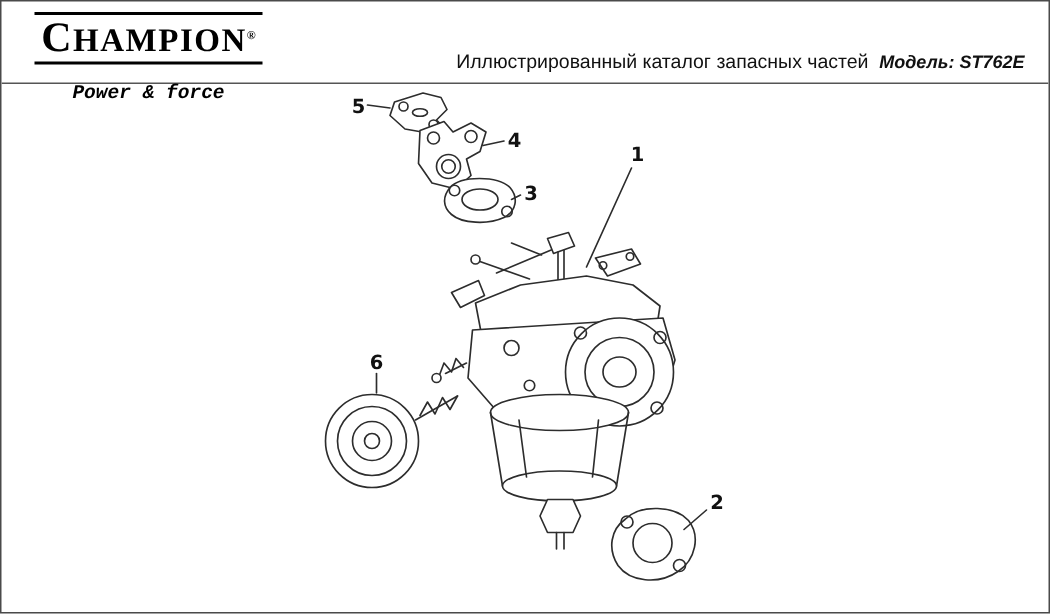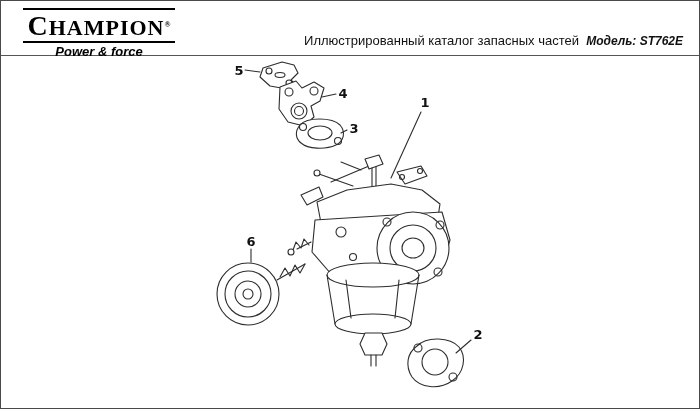--- a/index.html
+++ b/index.html
@@ -42,25 +42,25 @@
     letter-spacing:1px;
     white-space:nowrap;
   }
   .logo-word::first-letter { font-size:28px; }
   .logo-word sup {
     font-size:8px;
     vertical-align:super;
     letter-spacing:0;
   }
   .logo-tagline {
-    font-family:Liberation Sans, sans-serif;
+    font-family:Liberation Mono, monospace;
     font-style:italic;
     font-weight:700;
     font-size:13px;
-    margin-top:1px;
+    margin-top:11px;
   }
   .title {
     position:absolute;
     left:180px; right:120px;
     bottom:7px;
     text-align:right;
     font-size:13px;
     color:#111;
   }
   .model {

